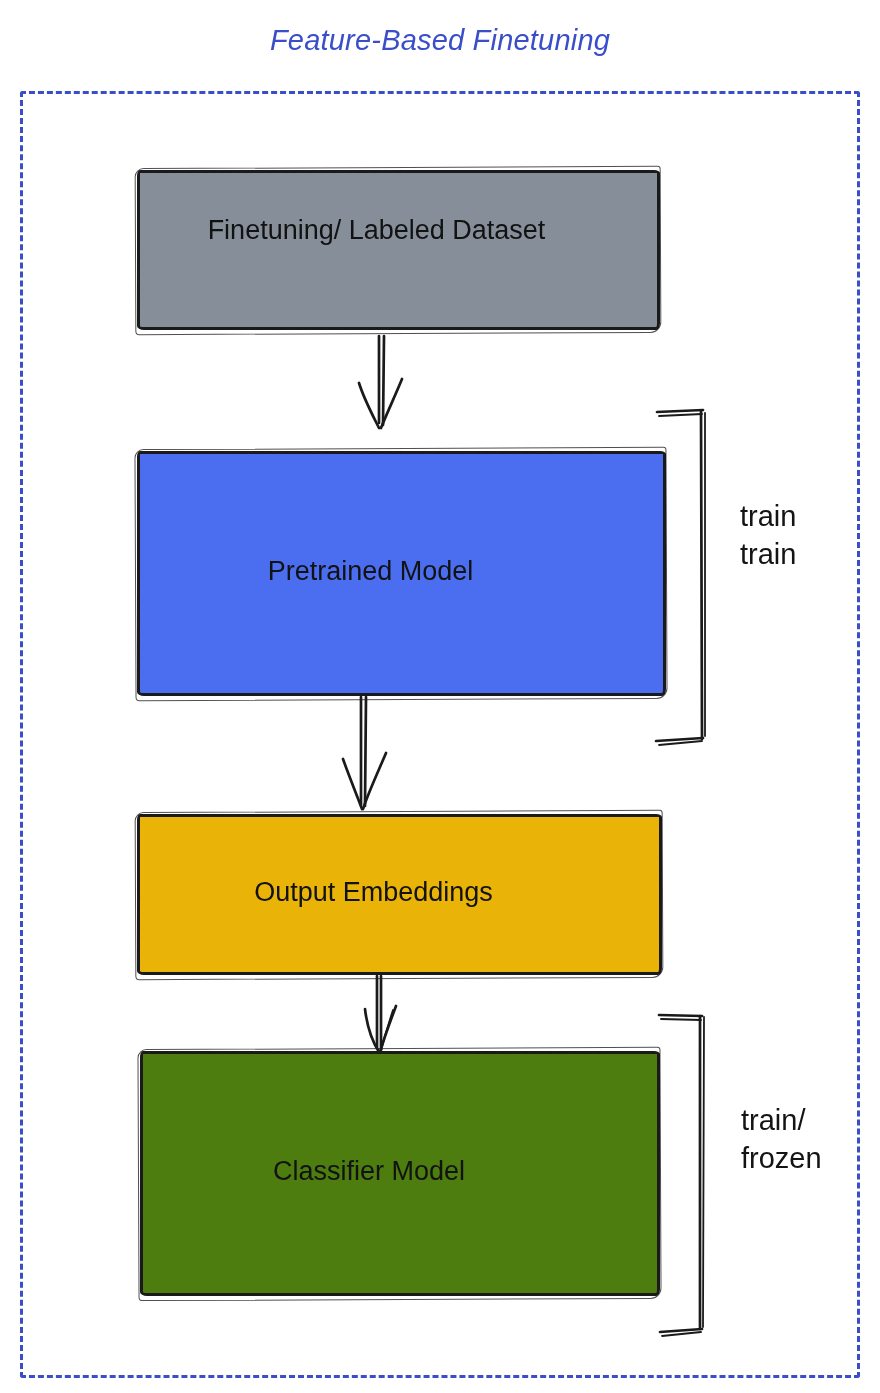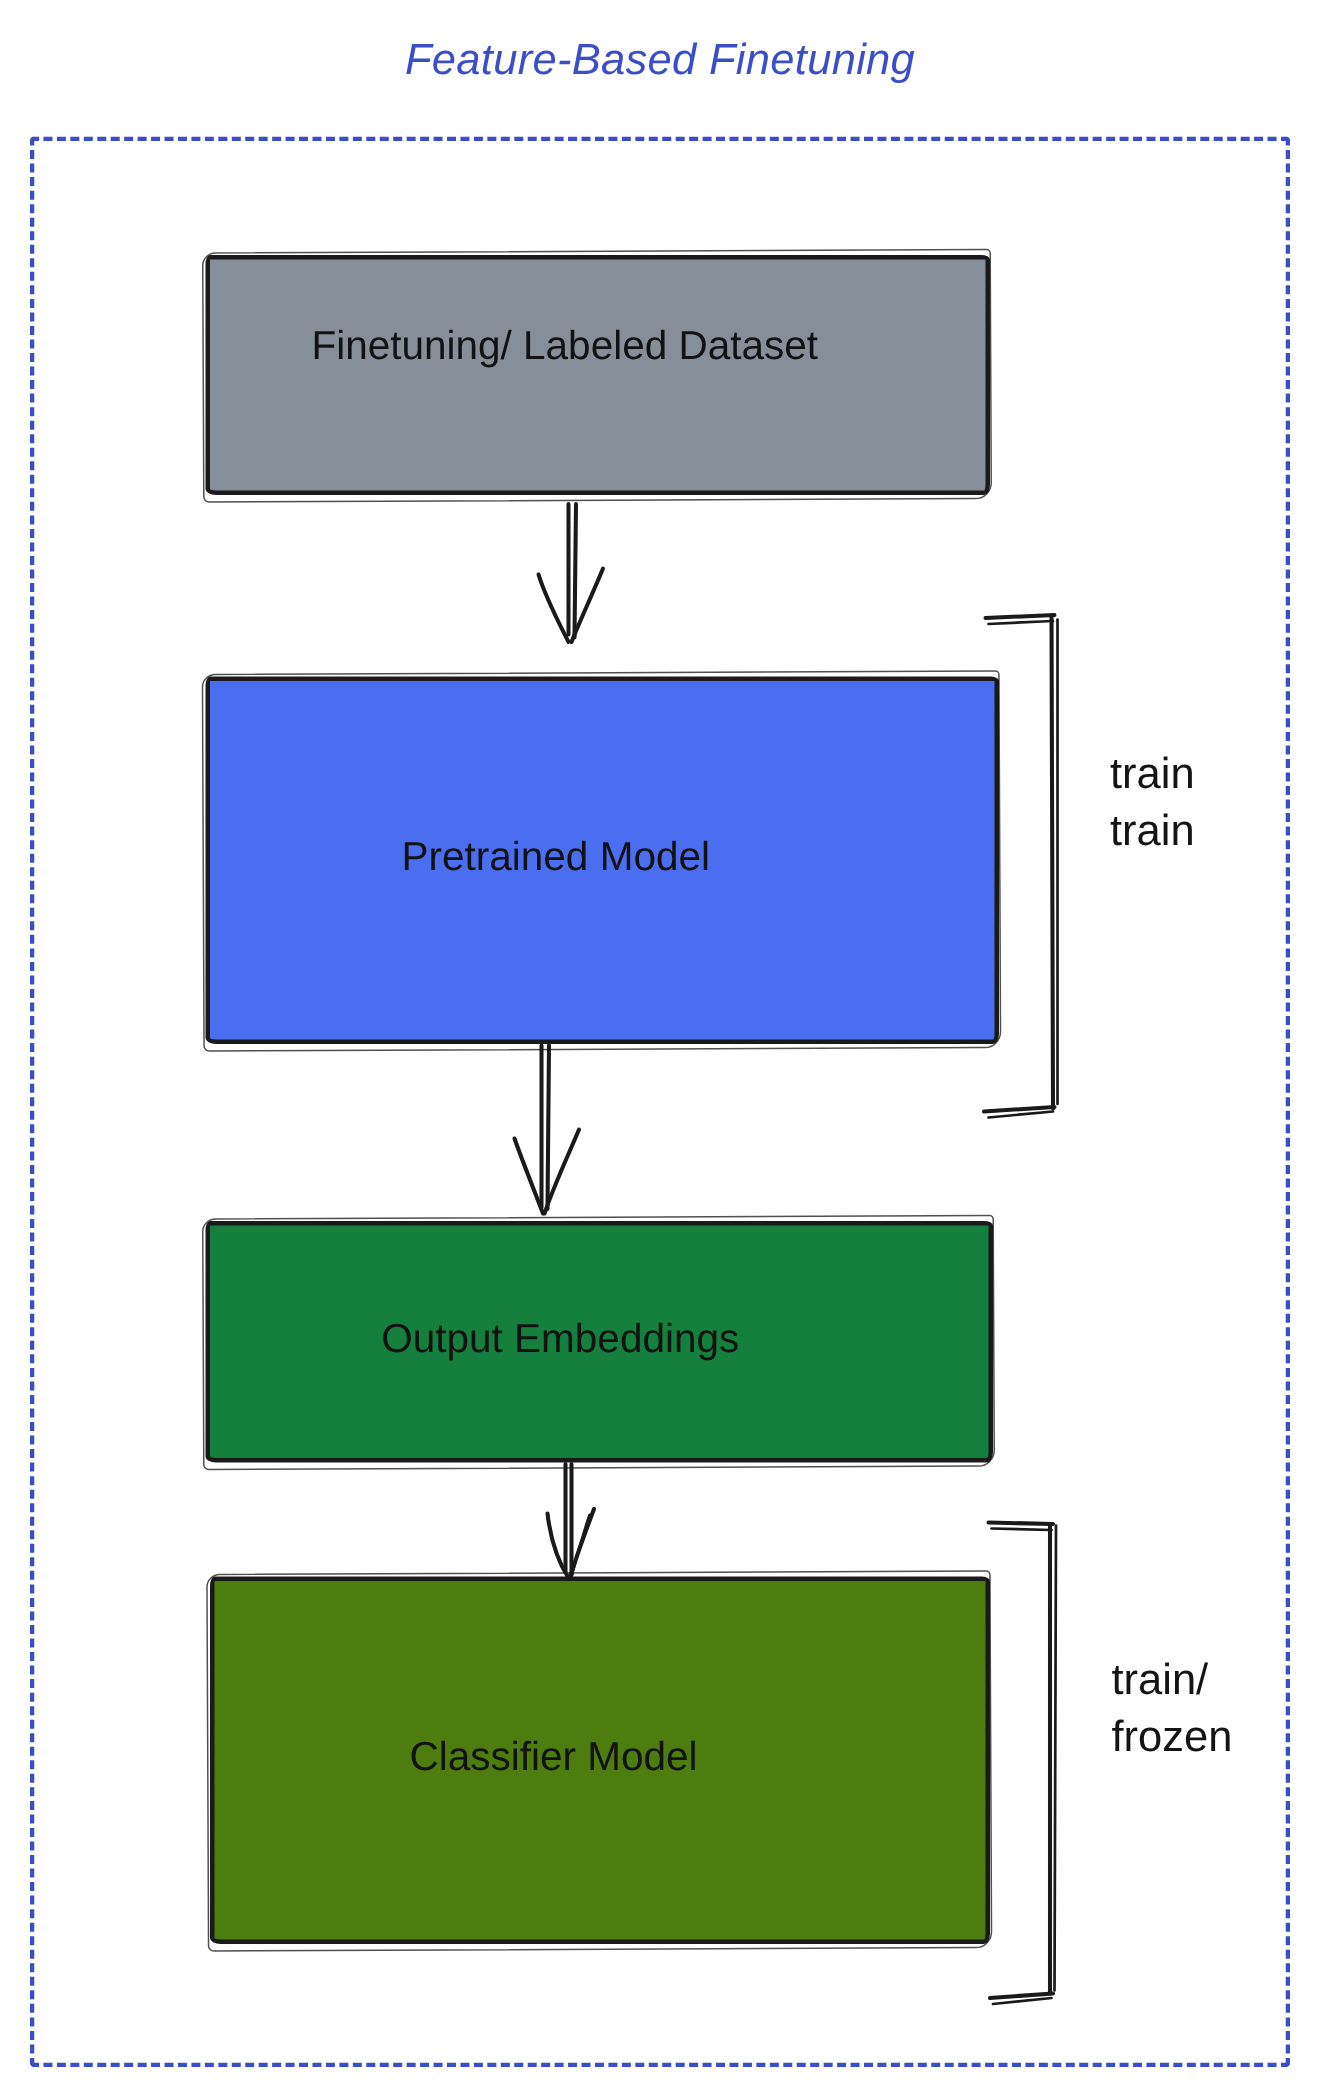--- a/index.html
+++ b/index.html
@@ -98,21 +98,21 @@
   <div class="dashed-frame"></div>
 
   <div class="box box-1" style="background-color: rgb(134, 143, 153);">
     <span class="box-label">Finetuning/ Labeled Dataset</span>
   </div>
 
   <div class="box box-2" style="background-color: rgb(75, 110, 240);">
     <span class="box-label">Pretrained Model</span>
   </div>
 
-  <div class="box box-3" style="background-color: #15803d;">
+  <div class="box box-3" style="background-color: #eab308;">
     <span class="box-label">Output Embeddings</span>
   </div>
 
   <div class="box box-4" style="background-color: #4d7c0f;">
     <span class="box-label">Classifier Model</span>
   </div>
 
   <div class="annotation annotation-1">
     <span class="line">train</span>
     <span class="line">train</span>

